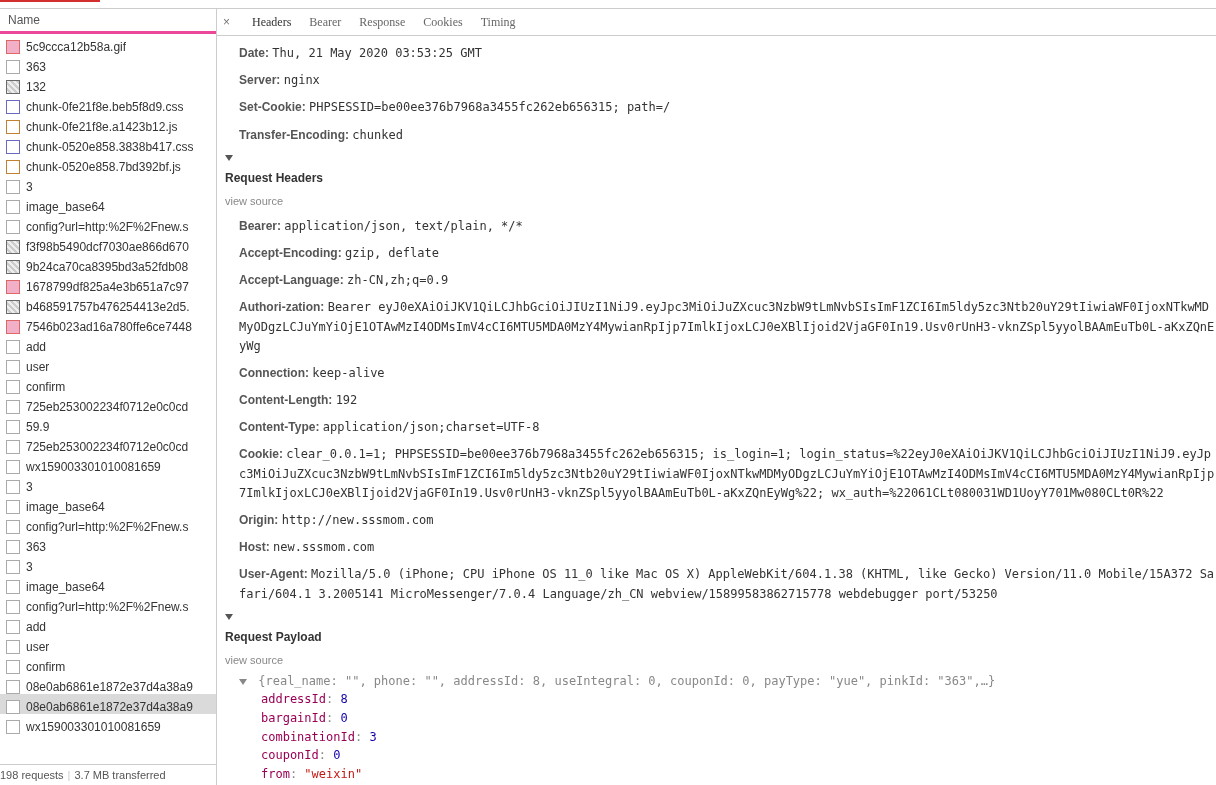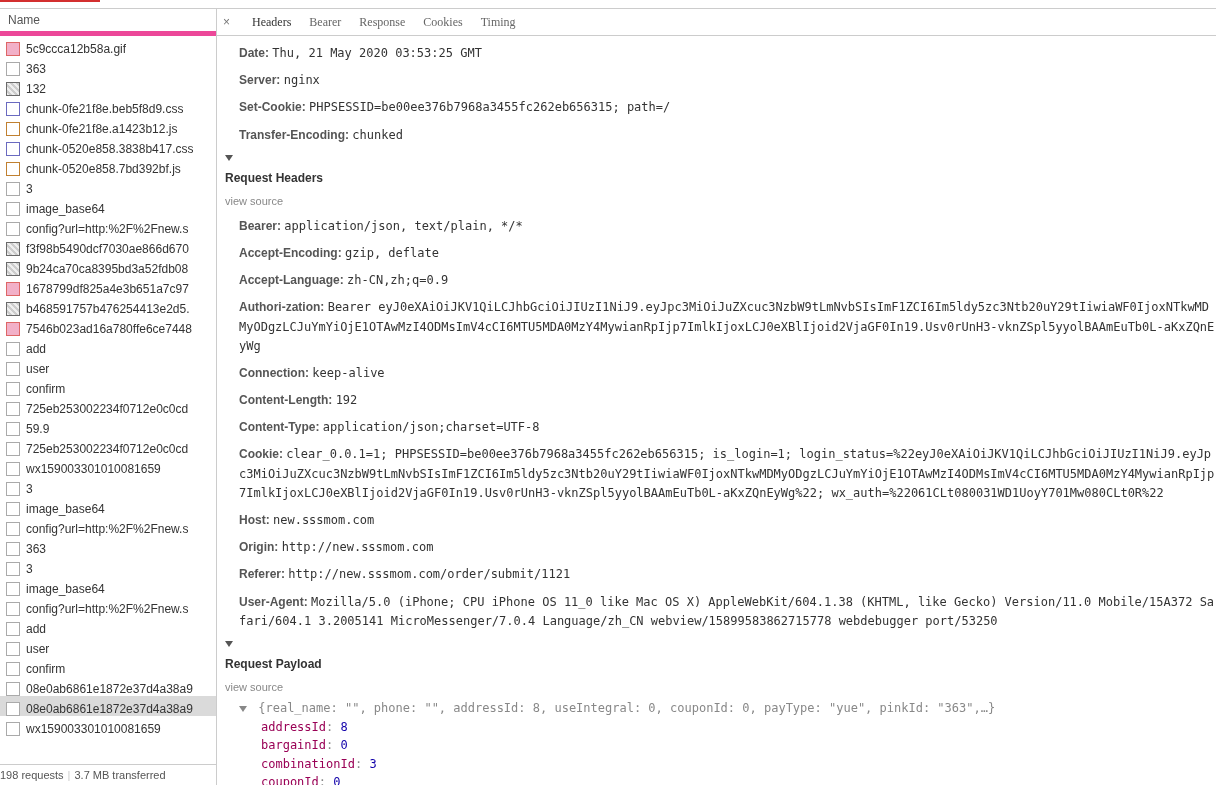--- a/index.html
+++ b/index.html
@@ -28,21 +28,21 @@
 
   
   .left {
     width: 217px;
     border-right: 1px solid #ccc;
     display: flex; flex-direction: column;
     overflow: hidden;
   }
   .left-header {
     padding: 4px 8px;
-    border-bottom: 5px solid #ec4899;
+    border-bottom: 3px solid #ec4899;
     font-size: 12px;
     color: #555;
   }
   .left-list {
     flex: 1;
     overflow-y: auto;
     position: relative;
   }
   .req-row {
     display: flex; align-items: flex-end;
@@ -368,23 +368,22 @@
         </div>
         <div id="req-headers">
             <div class="kv"><span class="k">Bearer: </span><span class="v">application/json, text/plain, */*</span></div>
             <div class="kv"><span class="k">Accept-Encoding: </span><span class="v">gzip, deflate</span></div>
             <div class="kv"><span class="k">Accept-Language: </span><span class="v">zh-CN,zh;q=0.9</span></div>
             <div class="kv"><span class="k">Authori-zation: </span><span class="v">Bearer eyJ0eXAiOiJKV1QiLCJhbGciOiJIUzI1NiJ9.eyJpc3MiOiJuZXcuc3NzbW9tLmNvbSIsImF1ZCI6Im5ldy5zc3Ntb20uY29tIiwiaWF0IjoxNTkwMDMyODgzLCJuYmYiOjE1OTAwMzI4ODMsImV4cCI6MTU5MDA0MzY4MywianRpIjp7ImlkIjoxLCJ0eXBlIjoid2VjaGF0In19.Usv0rUnH3-vknZSpl5yyolBAAmEuTb0L-aKxZQnEyWg</span></div>
             <div class="kv"><span class="k">Connection: </span><span class="v">keep-alive</span></div>
             <div class="kv"><span class="k">Content-Length: </span><span class="v">192</span></div>
             <div class="kv"><span class="k">Content-Type: </span><span class="v">application/json;charset=UTF-8</span></div>
             <div class="kv"><span class="k">Cookie: </span><span class="v">clear_0.0.1=1; PHPSESSID=be00ee376b7968a3455fc262eb656315; is_login=1; login_status=%22eyJ0eXAiOiJKV1QiLCJhbGciOiJIUzI1NiJ9.eyJpc3MiOiJuZXcuc3NzbW9tLmNvbSIsImF1ZCI6Im5ldy5zc3Ntb20uY29tIiwiaWF0IjoxNTkwMDMyODgzLCJuYmYiOjE1OTAwMzI4ODMsImV4cCI6MTU5MDA0MzY4MywianRpIjp7ImlkIjoxLCJ0eXBlIjoid2VjaGF0In19.Usv0rUnH3-vknZSpl5yyolBAAmEuTb0L-aKxZQnEyWg%22; wx_auth=%22061CLt080031WD1UoyY701Mw080CLt0R%22</span></div>
+            <div class="kv"><span class="k">Origin: </span><span class="v">http://new.sssmom.com</span></div>
             <div class="kv"><span class="k">Host: </span><span class="v">new.sssmom.com</span></div>
-            <div class="kv"><span class="k">Origin: </span><span class="v">http://new.sssmom.com</span></div>
-            <div class="kv"><span class="k">Referer: </span><span class="v">http://new.sssmom.com/order/submit/1121</span></div>
             <div class="kv"><span class="k">User-Agent: </span><span class="v">Mozilla/5.0 (iPhone; CPU iPhone OS 11_0 like Mac OS X) AppleWebKit/604.1.38 (KHTML, like Gecko) Version/11.0 Mobile/15A372 Safari/604.1 3.2005141 MicroMessenger/7.0.4 Language/zh_CN webview/15899583862715778 webdebugger port/53250</span></div>
           </div>
 
         <div class="section-title">
           <span class="arrow"></span>
           <span class="title-text">Request Payload</span>
           <span class="view-source">view source</span>
         </div>
         <div class="payload">
           <div>

